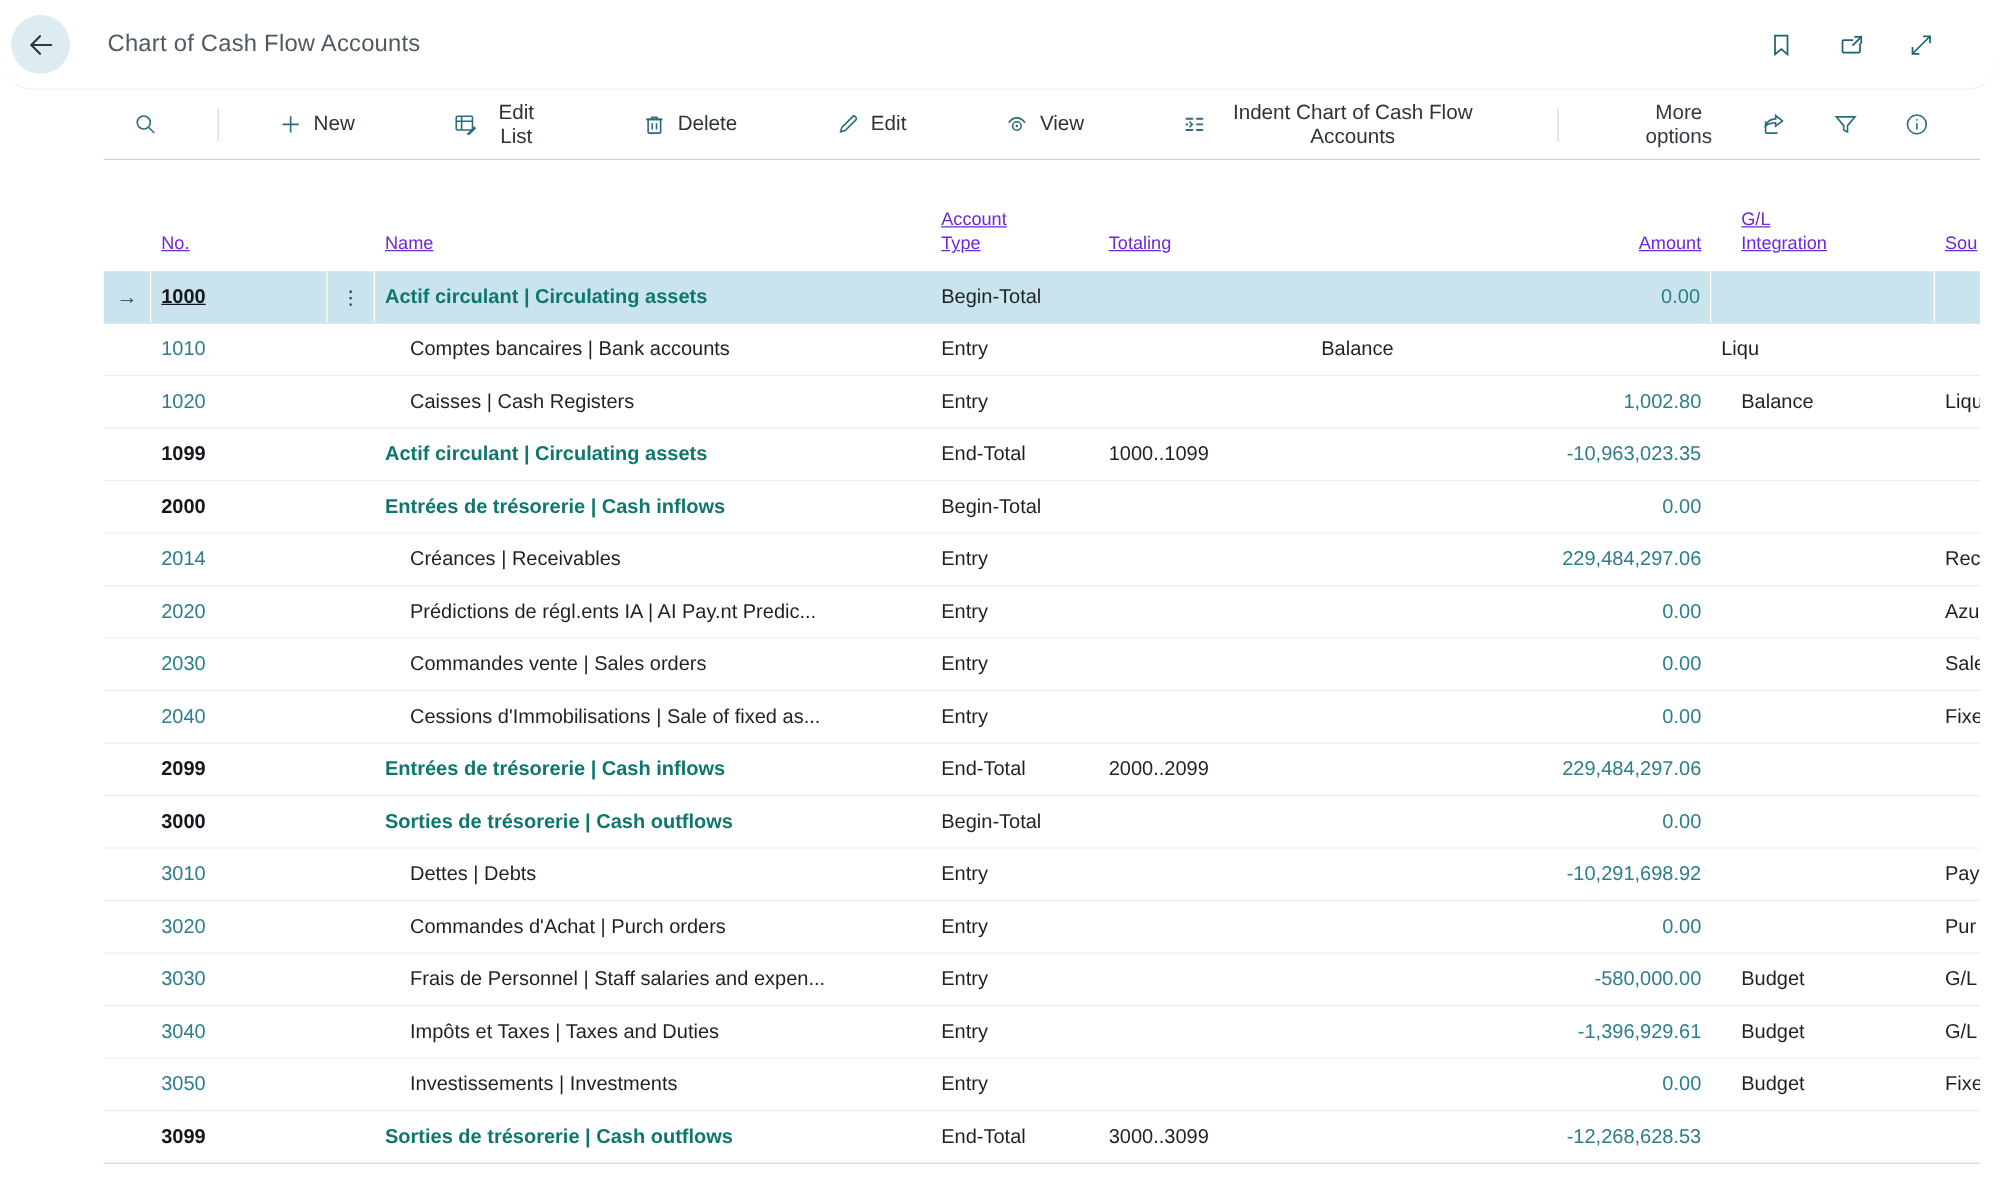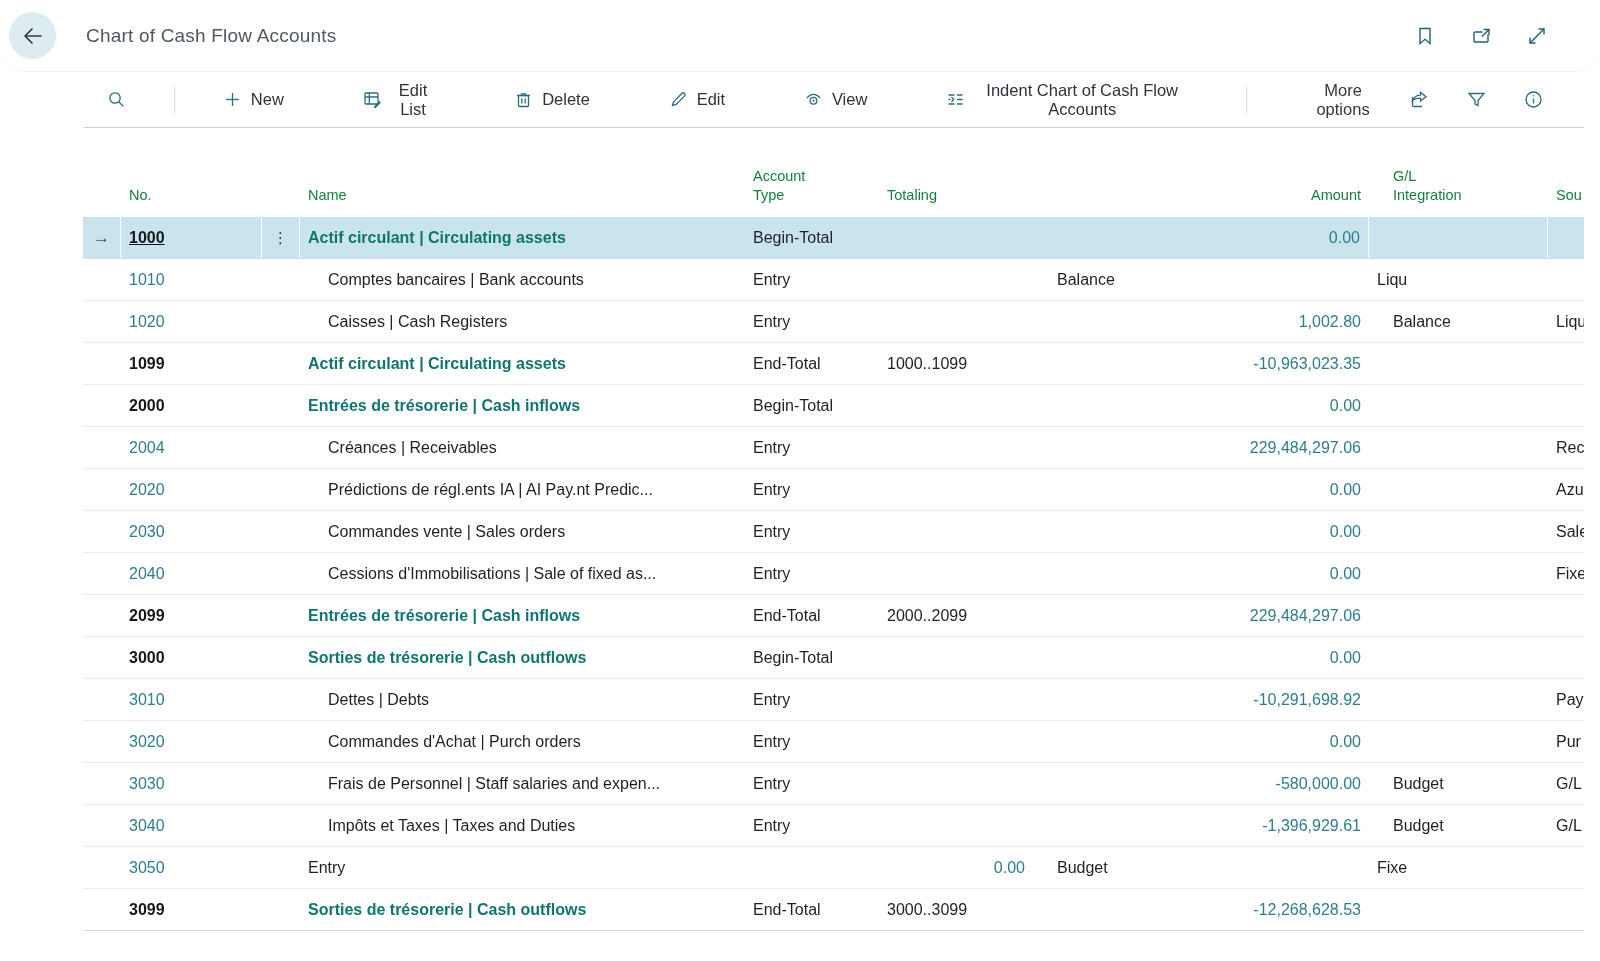--- a/index.html
+++ b/index.html
@@ -26,21 +26,21 @@
   .tb-gap { width:32px; }
   .tb-right { margin-left:auto; margin-right:40px; display:flex; align-items:center; gap:36px; }
   .tb-right .tbicon { width:21px; height:21px; color:#2a6c7d; cursor:pointer; }
   .tb-right .tbicon svg { width:21px; height:21px; }
   .more-options { font-size:16.5px; color:#32383f; }
 
   
   .table { margin-left:83px; width:1501px; }
   .grid-row { display:grid; grid-template-columns:38px 141px 38px 445px 134px 154px 336px 179px 36px; }
   .thead { height:89px; align-items:flex-end; }
-  .th { font-size:14.5px; color:#15803d; padding:0 8px 11px 8px; line-height:1.35; cursor:pointer; }
+  .th { font-size:14.5px; color:#6d28d9; padding:0 8px 11px 8px; line-height:1.35; cursor:pointer;text-decoration:underline; }
   .th.right { text-align:right; }
   .th.pl24 { padding-left:24px; }
   .th.wrap { white-space:normal; width:90px; }
   .trow { height:42px; border-bottom:1px solid #ebebeb; background:#fff; cursor:pointer; }
   .trow:last-child { border-bottom:1px solid #d6d6d6; }
   .cell { font-size:16px; color:#1d2126; display:flex; align-items:center; padding:0 8px; white-space:nowrap; overflow:hidden; }
   .c-ind { justify-content:center; padding:0; color:#4a525a; font-size:17px; }
   .c-kebab { justify-content:center; padding:0; color:#272d33; font-size:15px; letter-spacing:0; }
   .sel-arrow, .kebab { visibility:hidden; }
   .selected .sel-arrow, .selected .kebab { visibility:visible; }
@@ -307,21 +307,21 @@
               <span class="amt-link">0.00</span>
             </div>
     <div class="cell c-gl"></div>
     <div class="cell c-src"></div>
   </div>
           <div class="grid-row trow indent">
     <div class="cell c-ind">
               <span class="sel-arrow">→</span>
             </div>
     <div class="cell c-no">
-              <span class="no-link">2004</span>
+              <span class="no-link">2014</span>
             </div>
     <div class="cell c-kebab">
               <span class="kebab">⋮</span>
             </div>
     <div class="cell c-name">Créances | Receivables</div>
     <div class="cell c-type">Entry</div>
     <div class="cell c-tot"></div>
     <div class="cell c-amt">
               <span class="amt-link">229,484,297.06</span>
             </div>
@@ -502,20 +502,21 @@
           <div class="grid-row trow indent">
     <div class="cell c-ind">
               <span class="sel-arrow">→</span>
             </div>
     <div class="cell c-no">
               <span class="no-link">3050</span>
             </div>
     <div class="cell c-kebab">
               <span class="kebab">⋮</span>
             </div>
+    <div class="cell c-name">Investissements | Investments</div>
     <div class="cell c-type">Entry</div>
     <div class="cell c-tot"></div>
     <div class="cell c-amt">
               <span class="amt-link">0.00</span>
             </div>
     <div class="cell c-gl">Budget</div>
     <div class="cell c-src">Fixe</div>
   </div>
           <div class="grid-row trow bold">
     <div class="cell c-ind">

